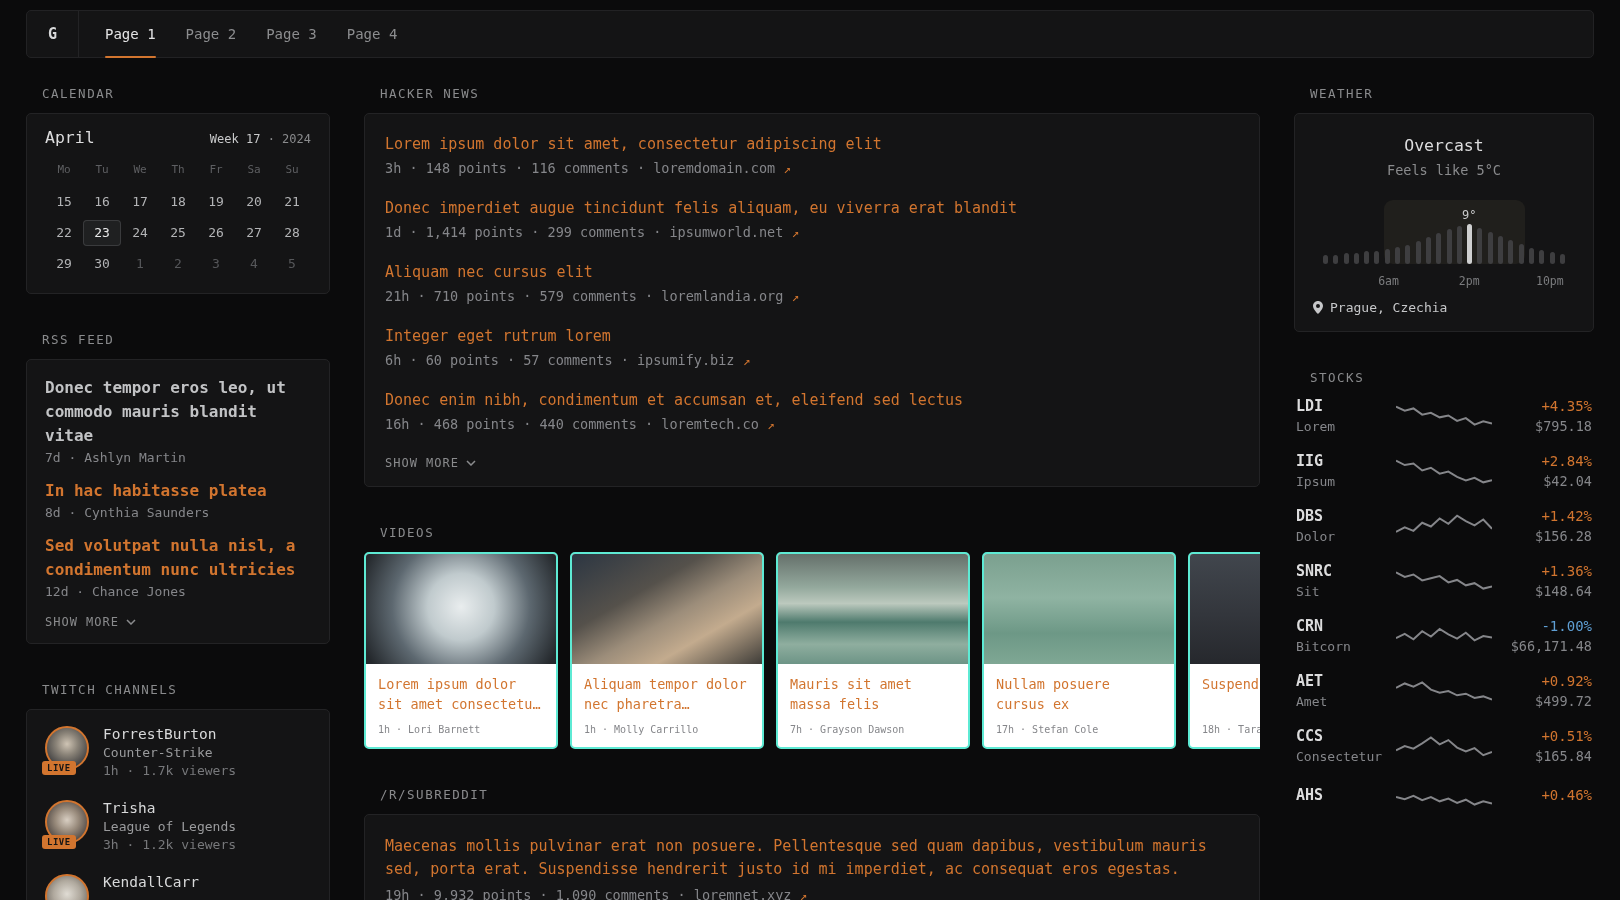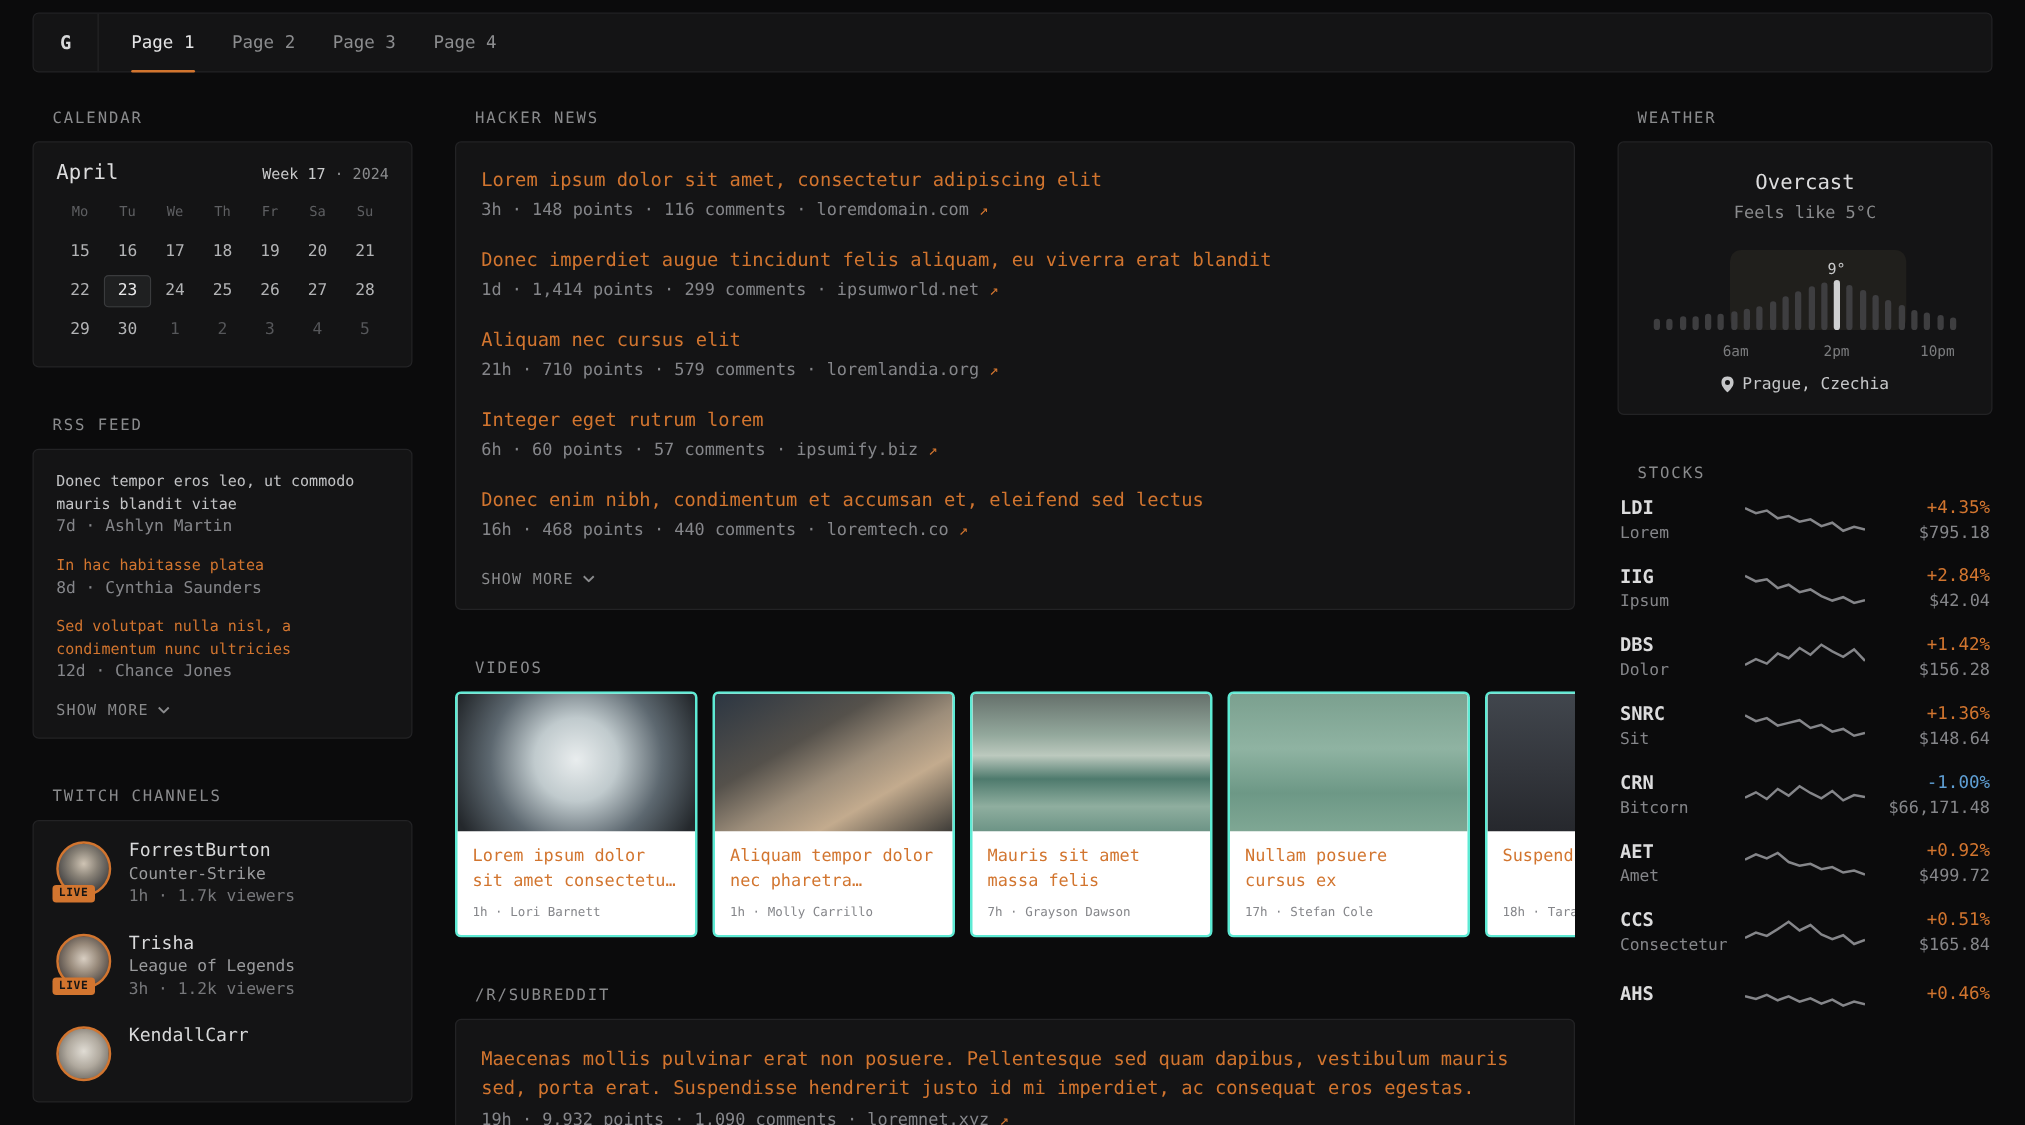--- a/index.html
+++ b/index.html
@@ -51,21 +51,21 @@
   .cal-week { font-size:12px; color:#8a8b8d; }
   .cal-week .bright { color:#c9cacb; }
   .cal-grid { display:grid; grid-template-columns:repeat(7,1fr); row-gap:5px; text-align:center; }
   .cal-wd { font-size:11px; color:#5e5f62; padding:4px 0 8px; }
   .cal-day { font-size:13px; color:#b3b4b6; height:26px; line-height:26px; border-radius:4px; }
   .cal-day.dim { color:#56575a; }
   .cal-day.selected { background:#1f2021; box-shadow:inset 0 0 0 1px #3a3b3d; color:#e9e9ea; }
   
   .rss-card { padding:16px 18px 14px; }
   .rss-item { margin-bottom:14px; cursor:pointer; }
-  .rss-title { font-size:12px; line-height:1.5; }
+  .rss-title { font-size:16px; line-height:1.5;font-weight:bold; }
   .rss-title.plain { color:#c2c3c5; }
   .rss-title.accent { color:#d2752f; }
   .meta { font-size:13px; color:#85868a; margin-top:2px; }
   .show-more {
     display:inline-flex; align-items:center; gap:7px;
     font-size:12px; letter-spacing:1px; color:#8a8b8d; cursor:pointer; margin-top:2px;
   }
   
   .tw-card { padding:16px 18px; }
   .tw-row { display:flex; gap:14px; margin-bottom:22px; cursor:pointer; }
@@ -121,21 +121,21 @@
   .wbar.current { background:#cfd0d1; }
   .w-temp-label {
     position:absolute; bottom:66px; transform:translateX(-50%);
     font-size:12px; color:#c9cacb;
   }
   .wtime {
     position:absolute; bottom:0; transform:translateX(-50%);
     font-size:11.5px; color:#7b7c7e;
   }
   .w-loc {
-    margin-top:12px; display:flex; align-items:center; justify-content:center;
+    margin-top:12px; display:flex; align-items:center; justify-content:flex-start;
     gap:7px; font-size:13px; color:#c6c7c9;
   }
   
   .stocks-list { padding:0 2px; }
   .stock-row {
     display:grid; grid-template-columns:1fr auto 1fr; align-items:center;
     margin-bottom:18px; cursor:pointer;
   }
   .ticker { font-size:15px; font-weight:bold; color:#dcdcdd; }
   .sname { font-size:13px; color:#85868a; margin-top:4px; }

